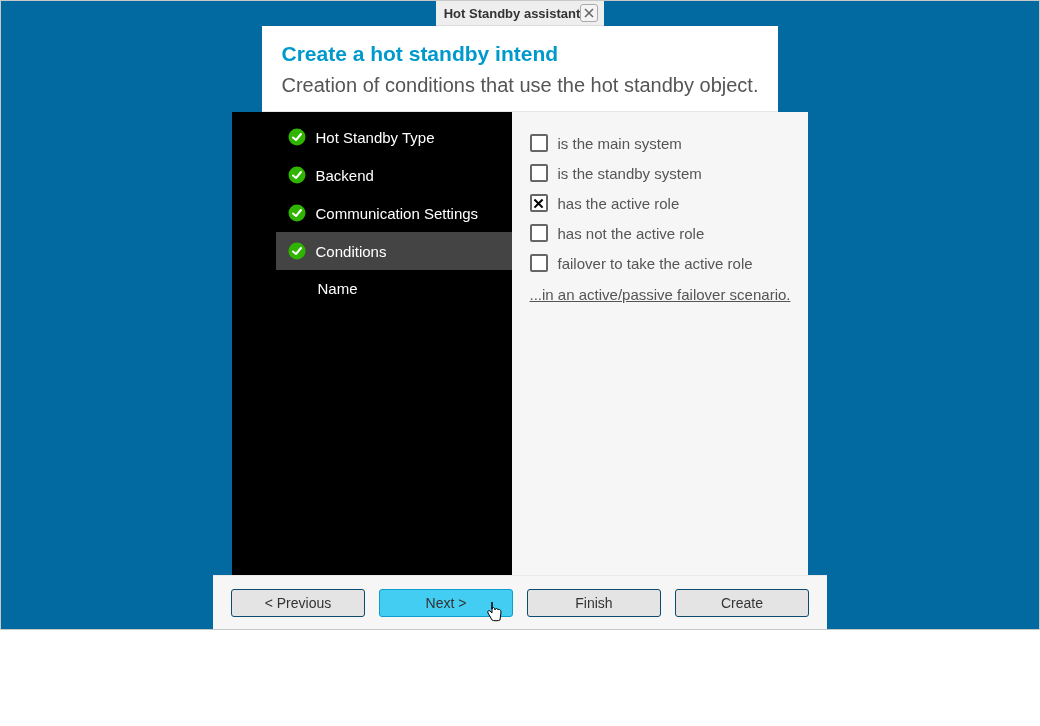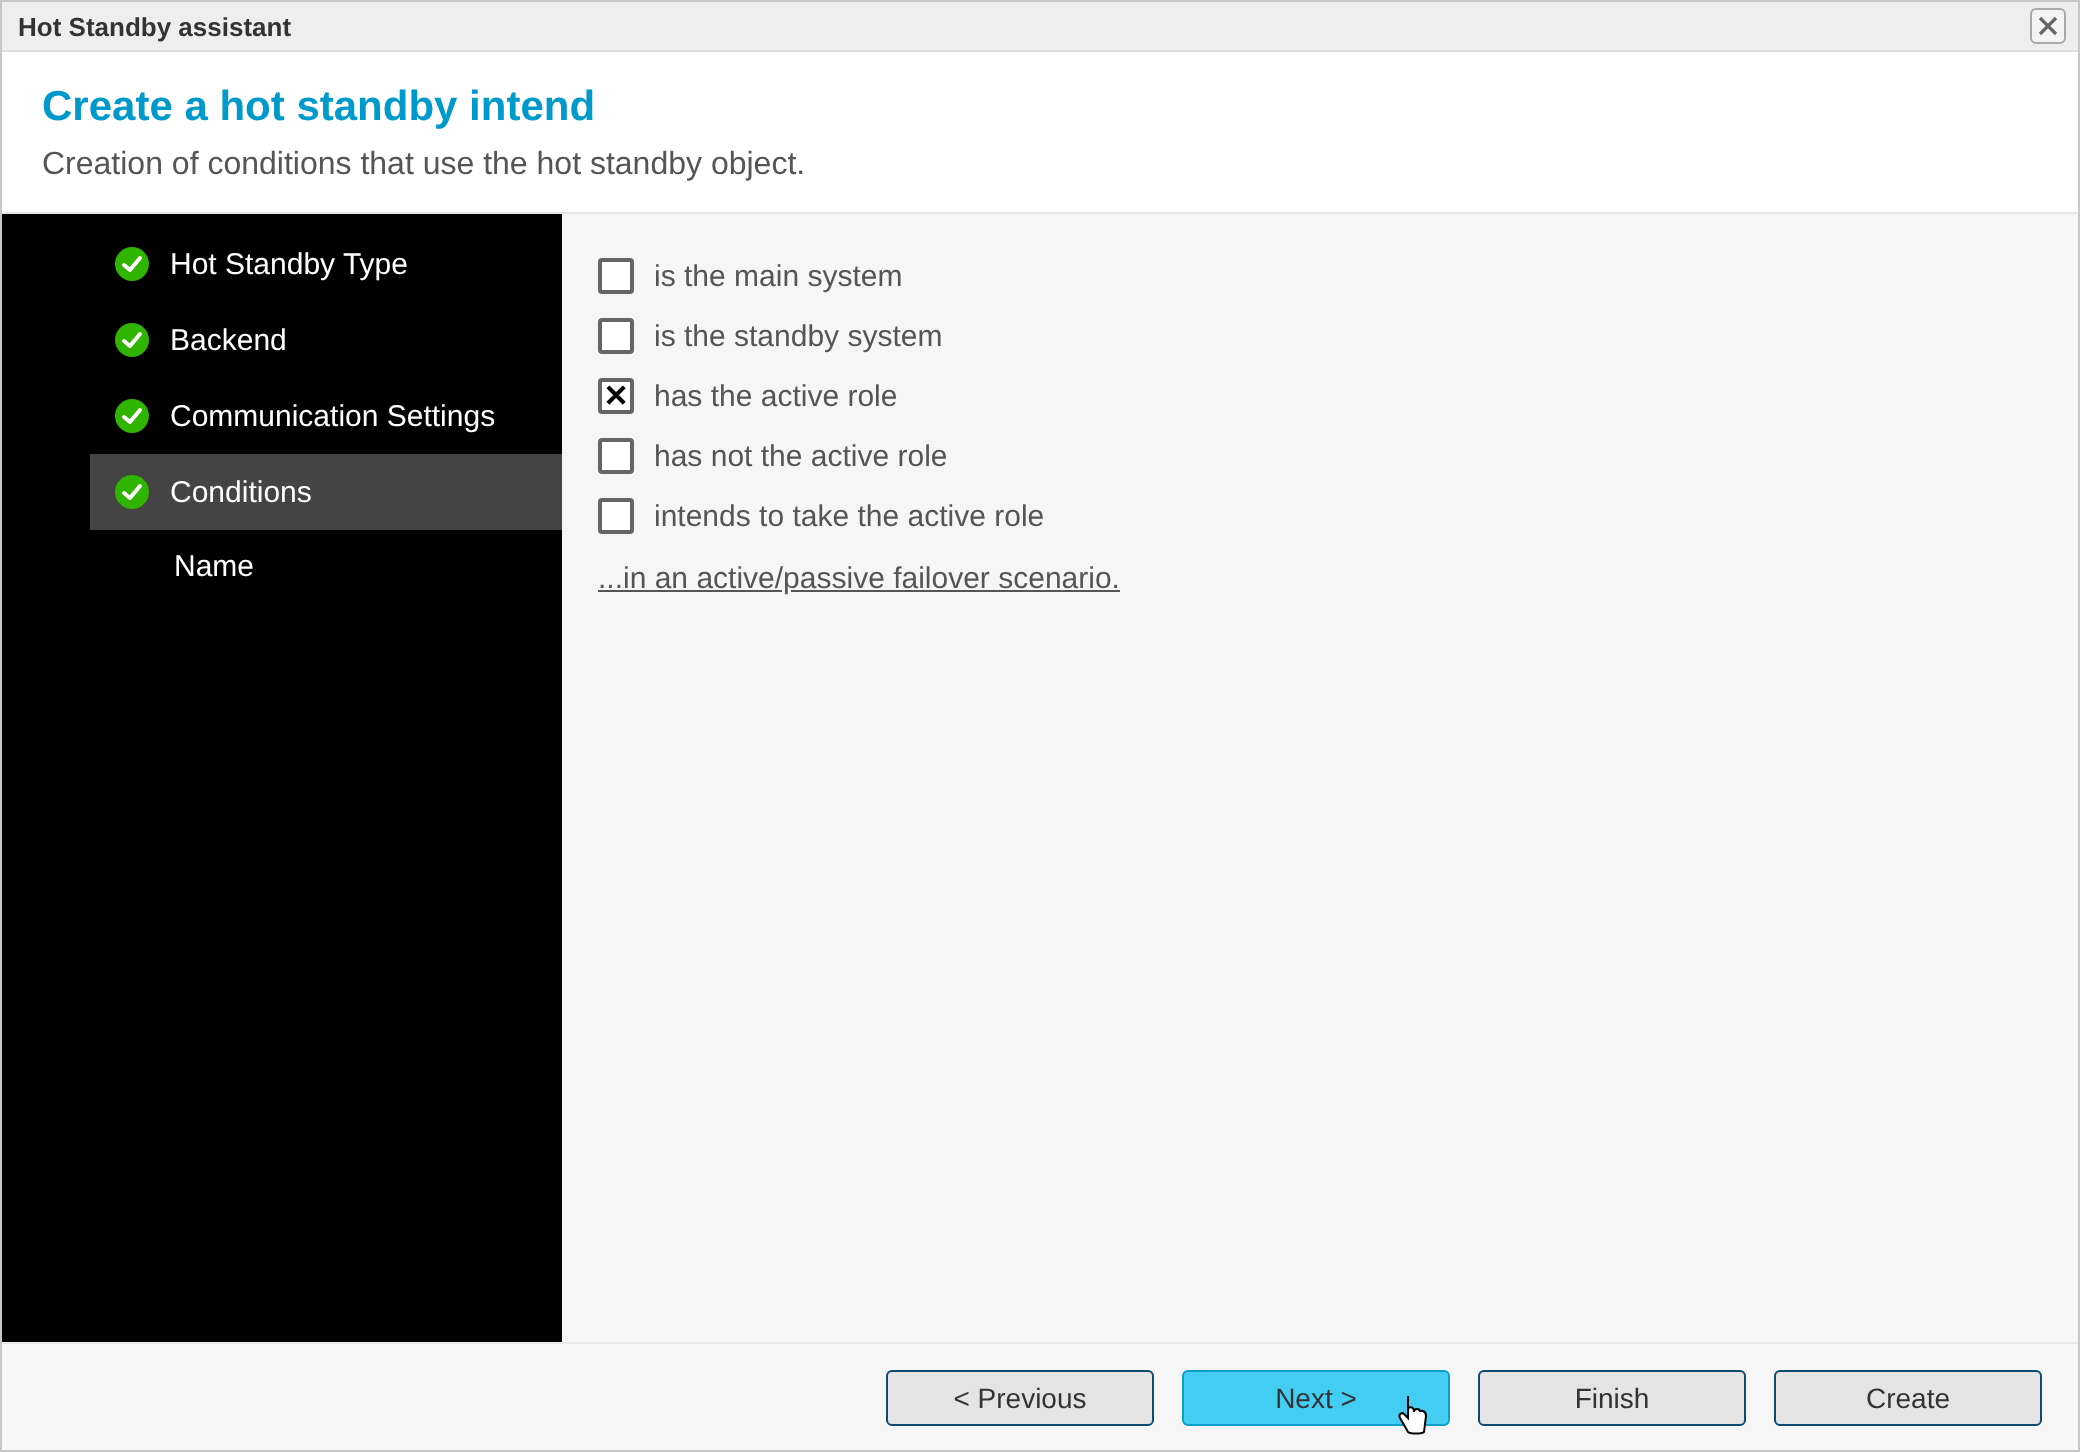--- a/index.html
+++ b/index.html
@@ -7,25 +7,26 @@
     margin: 0;
     font-family: Arial, Helvetica, sans-serif;
     font-size: 14px;
     background: #ffffff;
     width: 1040px;
     height: 726px;
     overflow: hidden;
   }
   .window {
     width: 1040px;
-    height: 726px;
+    height: 630px;
     border: 1px solid #c8c8c8;
     display: flex;
     flex-direction: column;
-    background: #fca5a5;
+    background: #0369a1;
+    align-items: center;
   }
   .titlebar {
     height: 25px;
     background: #eeeeee;
     border-bottom: 1px solid #dcdcdc;
     display: flex;
     align-items: center;
     padding: 0 6px 0 8px;
     justify-content: space-between;
   }
@@ -51,21 +52,21 @@
     border-bottom: 1px solid #e6e6e6;
     background: #fff;
   }
   .header-title {
     font-size: 21px;
     font-weight: bold;
     color: #0099cc;
     margin: 0 0 8px 0;
   }
   .header-sub {
-    font-size: 16px;
+    font-size: 20px;
     color: #555;
   }
   .body {
     flex: 1;
     display: flex;
     background: #f6f6f6;
     min-height: 0;
   }
   .sidebar {
     width: 280px;
@@ -242,21 +243,21 @@
       <div class="opt">
         <span class="cbx checked"></span>
         <span>has the active role</span>
       </div>
       <div class="opt">
         <span class="cbx"></span>
         <span>has not the active role</span>
       </div>
       <div class="opt">
         <span class="cbx"></span>
-        <span>intends to take the active role</span>
+        <span>failover to take the active role</span>
       </div>
 
       <div class="footer-note">...in an active/passive failover scenario.</div>
     </div>
 
   </div>
 
   <div class="buttons">
     <div class="btn">&lt; Previous</div>
     <div class="btn primary">

